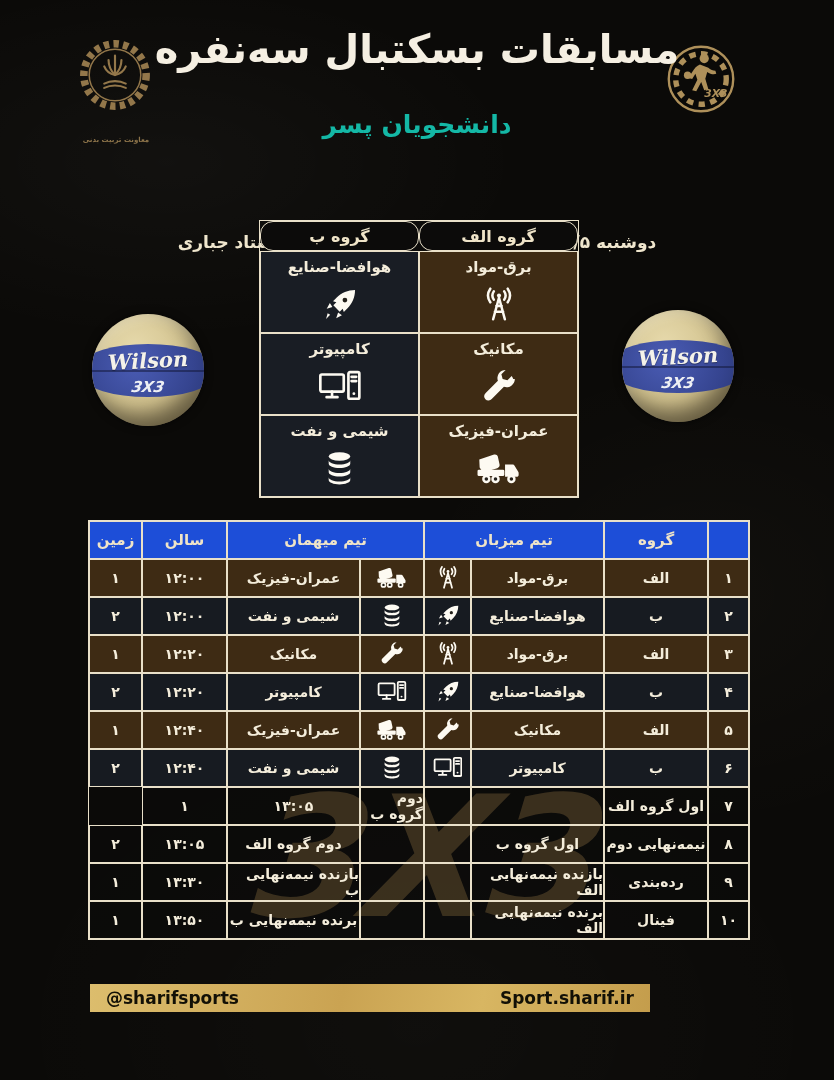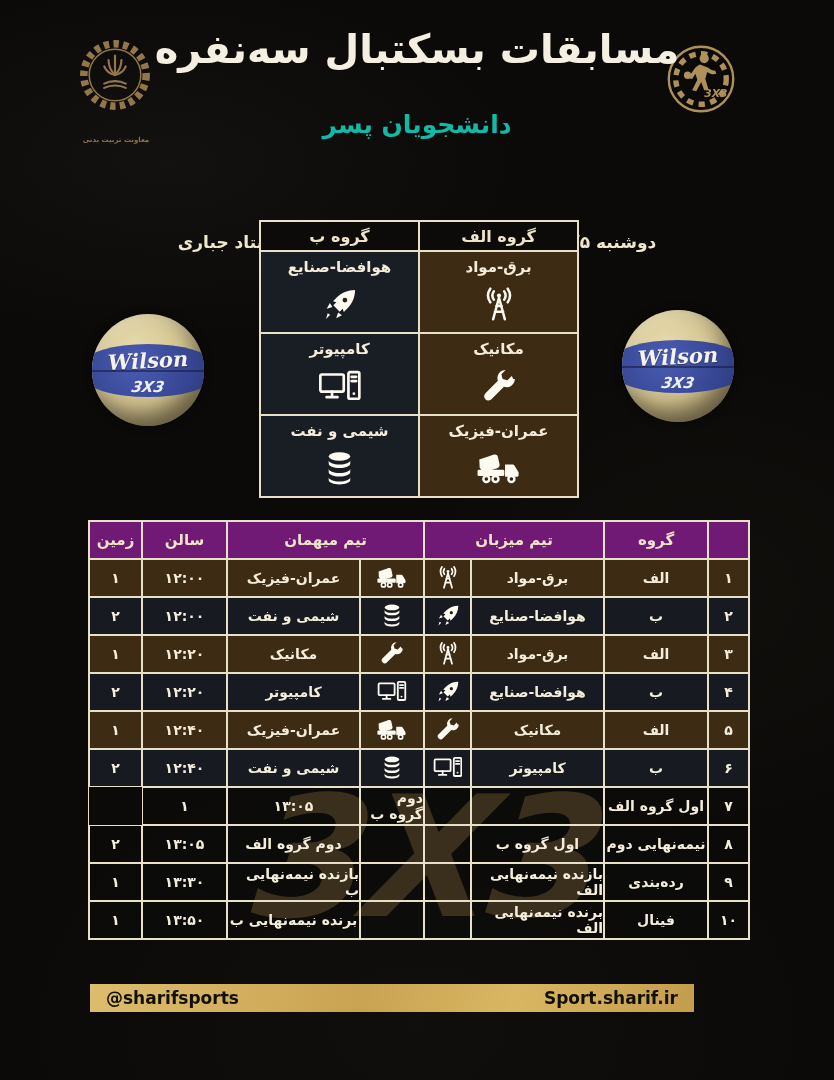--- a/index.html
+++ b/index.html
@@ -29,21 +29,21 @@
   .logo-box{width:88px;height:112px;}
   .logo-sharif{left:72px;top:32px;}
   .logo-3x3{left:658px;top:36px;}
   .logo-caption{margin-top:14px;font-size:7px;color:#8d744a;text-align:center;font-weight:700;}
 
   
   .groups{left:259px;top:220px;width:318px;border:1px solid #e9e0c9;}
   .groups .g-header{display:grid;grid-template-columns:1fr 1fr;}
   .groups .g-row{display:grid;grid-template-columns:1fr 1fr;}
   .gcell{border:1px solid #e9e0c9;display:flex;flex-direction:column;align-items:center;justify-content:center;gap:8px;}
-  .g-header .gcell{height:28px;background:#0c0b0a;font-size:16px;font-weight:800;color:#efe4c8;flex-direction:row;}
+  .g-header .gcell{height:28px;background:#0c0b0a;font-size:16px;font-weight:800;color:#efe4c8;flex-direction:row;border-radius:13px;}
   .g-row .gcell{height:80px;}
   .gcell.side-a{background:#3e2b14;}
   .gcell.side-b{background:#191d24;}
   .gteam{font-size:15px;font-weight:800;color:#f4eddb;}
   .gicon svg{display:block;}
   .gicon{height:42px;display:flex;align-items:center;justify-content:center;}
 
   
   .ball{width:112px;height:112px;border-radius:50%;overflow:hidden;position:absolute;
     background:radial-gradient(circle at 38% 30%, #e6d9ab, #d1c18d 55%, #ab9868 95%);
@@ -57,36 +57,36 @@
   .ball .wilson{position:absolute;left:0;right:0;top:30%;text-align:center;
     font-family:"DejaVu Serif",serif;font-style:italic;font-weight:bold;font-size:21px;color:#f4f2ea;
     transform:rotate(-3deg);text-shadow:0 1px 1px rgba(0,0,0,.4);}
   .ball .x3{position:absolute;left:0;right:0;top:57%;text-align:center;
     font-style:italic;font-weight:800;font-size:15px;color:#eef0f4;transform:skewX(-10deg);}
 
   
   .schedule{left:88px;top:520px;width:660px;border:1px solid #e9e0c9;}
   .s-grid{position:relative;z-index:1;}
   .srow,.shead{display:grid;grid-template-columns:41px 104px 133px 47px 64px 133px 85px 53px;position:relative;z-index:1;}
-  .shead .scell{height:36px;background:#701a75;font-weight:800;font-size:15px;color:#efe4c8;text-align:center;}
+  .shead .scell{height:36px;background:#1d4ed8;font-weight:800;font-size:15px;color:#efe4c8;text-align:center;}
   .scell{border:1px solid #e9e0c9;display:flex;align-items:center;justify-content:center;
     font-size:14px;font-weight:700;color:#f4eddb;min-height:36px;}
   .srow .scell{height:36px;}
   .span2{grid-column:span 2;}
   .tone-brown .scell{background:#3e2b14;}
   .tone-dark .scell{background:#171b21;}
   .tone-black .scell{background:rgba(10,10,12,.45);}
   .scell.icon svg{display:block;}
   .watermark{position:absolute;z-index:0;left:120px;top:252px;width:440px;height:170px;
     display:flex;align-items:center;justify-content:center;
     font-size:168px;font-weight:800;font-style:italic;line-height:1;
     color:#a8854a;opacity:.55;transform:skewX(-6deg);letter-spacing:-6px;pointer-events:none;}
 
   
-  .footer-bar{left:90px;top:984px;width:604px;height:28px;
+  .footer-bar{left:90px;top:984px;width:560px;height:28px;
     background:linear-gradient(100deg,#dcbd6d,#caa352 45%,#d8b662 70%,#c49d4c);
     display:flex;align-items:center;justify-content:space-between;
     padding:0 16px;box-sizing:border-box;direction:ltr;}
   .footer-bar span{font-size:17px;font-weight:800;color:#121006;}
 </style>
 </head>
 <body>
 
 <div class="abs logo-box logo-sharif">
   <svg width="86" height="86" viewBox="0 0 80 80">

